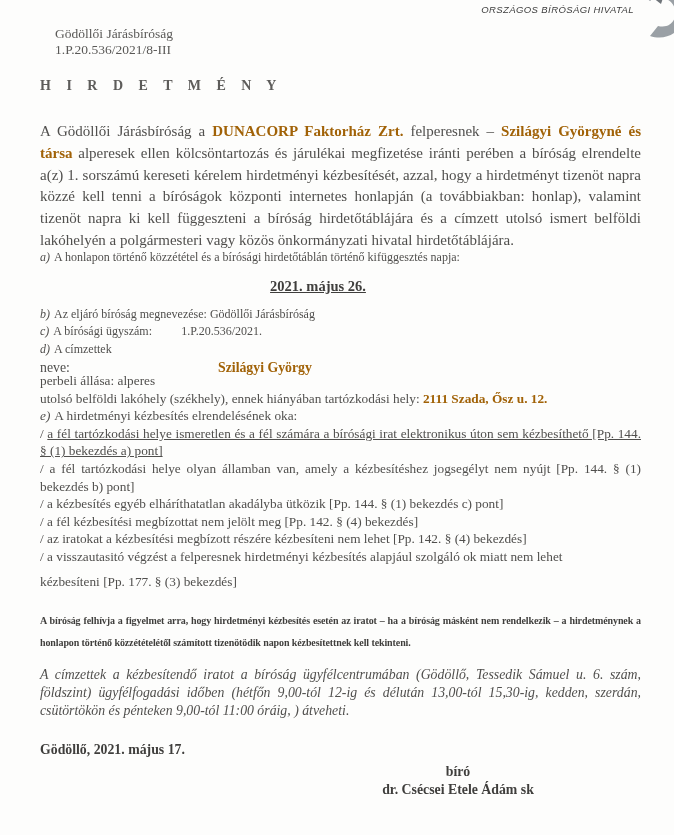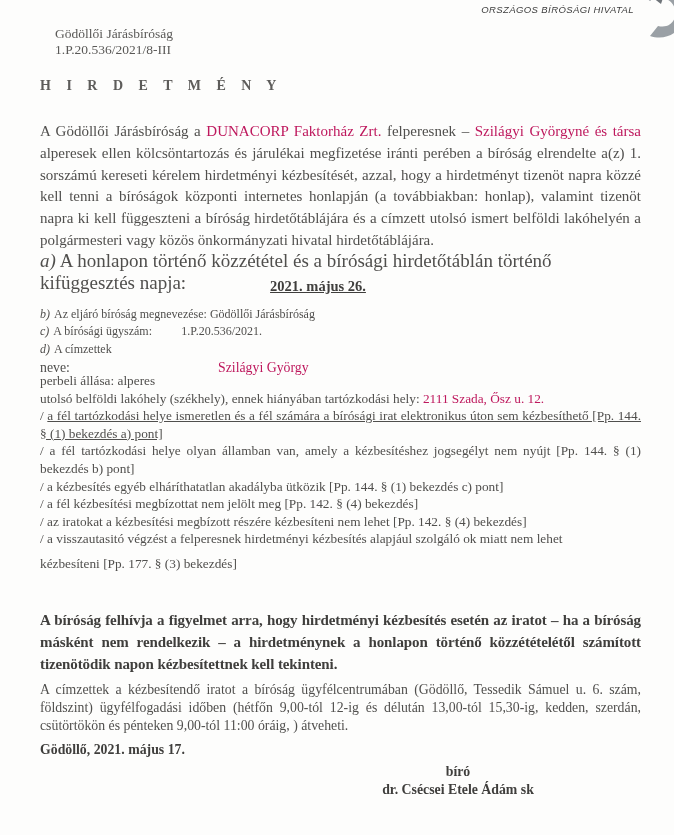--- a/index.html
+++ b/index.html
@@ -5,61 +5,61 @@
   html,body{margin:0;padding:0;background:#ffffff;}
   .page{
     position:relative;
     width:674px;height:835px;
     background:#fdfdfc;
     overflow:hidden;
     font-family:"Liberation Serif","DejaVu Serif",serif;
     color:#504f4d;
   }
   .abs{position:absolute;}
-  b,.bold{font-weight:normal;color:#be185d;margin-top:34px;}
+  b,.bold{font-weight:bold;color:#a16207;margin-top:34px;}
   i.mk{font-style:italic;margin-right:4px;}
 
   .hdr-right{
     top:4px;right:40px;
     font-family:"Liberation Sans","DejaVu Sans",sans-serif;
     font-style:italic;font-size:9.5px;letter-spacing:.4px;color:#3c3c3c;
   }
   .logo{top:-18px;right:-16px;width:62px;height:62px;}
   .court-block{top:26px;left:55px;font-size:13.5px;line-height:16px;color:#5a5957;}
   .doc-title{
     top:78px;left:40px;width:560px;text-align:left;
     font-size:14px;font-weight:bold;letter-spacing:6px;color:#5d5c5a;
   }
   .intro{
     top:121px;left:40px;width:601px;
     font-size:15px;line-height:21.8px;text-align:justify;
   }
-  .point-a{top:250px;left:40px;width:601px;font-size:19px;}
+  .point-a{top:250px;left:40px;width:601px;font-size:12px;}
   .pub-date{
     top:278px;left:40px;width:556px;text-align:center;
     font-size:14.5px;font-weight:bold;color:#3f3e3c;
     text-decoration:underline;
   }
   .bcd{top:306px;left:40px;width:601px;font-size:12px;line-height:17.3px;}
   .c-label{display:inline-block;width:128px;}
   .neve-row{top:360px;left:40px;width:601px;font-size:13.8px;}
   .neve-label{display:inline-block;width:178px;}
   .body-block{top:372px;left:40px;width:601px;font-size:13.3px;line-height:17.6px;}
   .nowrap{white-space:nowrap;}
   .reason{text-align:justify;}
   .reason .u{text-decoration:underline;}
   .continuation{margin-top:7px;}
   .warning{
     top:610px;left:40px;width:601px;
-    font-size:15px;line-height:21.8px;letter-spacing:-0.1px;
+    font-size:10px;line-height:21.8px;letter-spacing:-0.1px;
     font-weight:bold;color:#3f3e3c;text-align:justify;font-family:Liberation Serif, serif;
   }
   .pickup{
-    top:681px;left:40px;width:601px;
-    font-size:13.8px;line-height:18.2px;text-align:justify;
+    top:666px;left:40px;width:601px;
+    font-size:13.8px;line-height:18.2px;text-align:justify;font-style:italic;
   }
   .place-date{top:742px;left:40px;font-size:13.8px;font-weight:bold;color:#3f3e3c;text-align:right;}
   .signature{
     top:763px;left:378px;width:160px;text-align:center;
     font-size:13.8px;line-height:17.5px;font-weight:bold;color:#3f3e3c;
   }
 </style>
 </head>
 <body>
 
@@ -103,20 +103,23 @@
 
   <div class="abs neve-row">
     <span class="neve-label">neve:</span><b>Szilágyi György</b>
   </div>
 
   <div class="abs body-block">
     <div>perbeli állása: alperes</div>
     <div class="nowrap">
       <span>utolsó belföldi lakóhely (székhely), ennek hiányában tartózkodási hely: </span><b>2111 Szada, Ősz u. 12.</b>
     </div>
+    <div>
+      <i class="mk">e)</i><span>A hirdetményi kézbesítés elrendelésének oka:</span>
+    </div>
 
     <div class="reason"><span>/ </span><span class="u">a fél tartózkodási helye ismeretlen és a fél számára a bírósági irat elektronikus úton sem kézbesíthető [Pp. 144. § (1) bekezdés a) pont]</span></div>
 
     <div class="reason"><span>/ </span><span>a fél tartózkodási helye olyan államban van, amely a kézbesítéshez jogsegélyt nem nyújt [Pp. 144. § (1) bekezdés b) pont]</span></div>
 
     <div class="reason"><span>/ </span><span>a kézbesítés egyéb elháríthatatlan akadályba ütközik [Pp. 144. § (1) bekezdés c) pont]</span></div>
 
     <div class="reason"><span>/ </span><span>a fél kézbesítési megbízottat nem jelölt meg [Pp. 142. § (4) bekezdés]</span></div>
 
     <div class="reason"><span>/ </span><span>az iratokat a kézbesítési megbízott részére kézbesíteni nem lehet [Pp. 142. § (4) bekezdés]</span></div>

